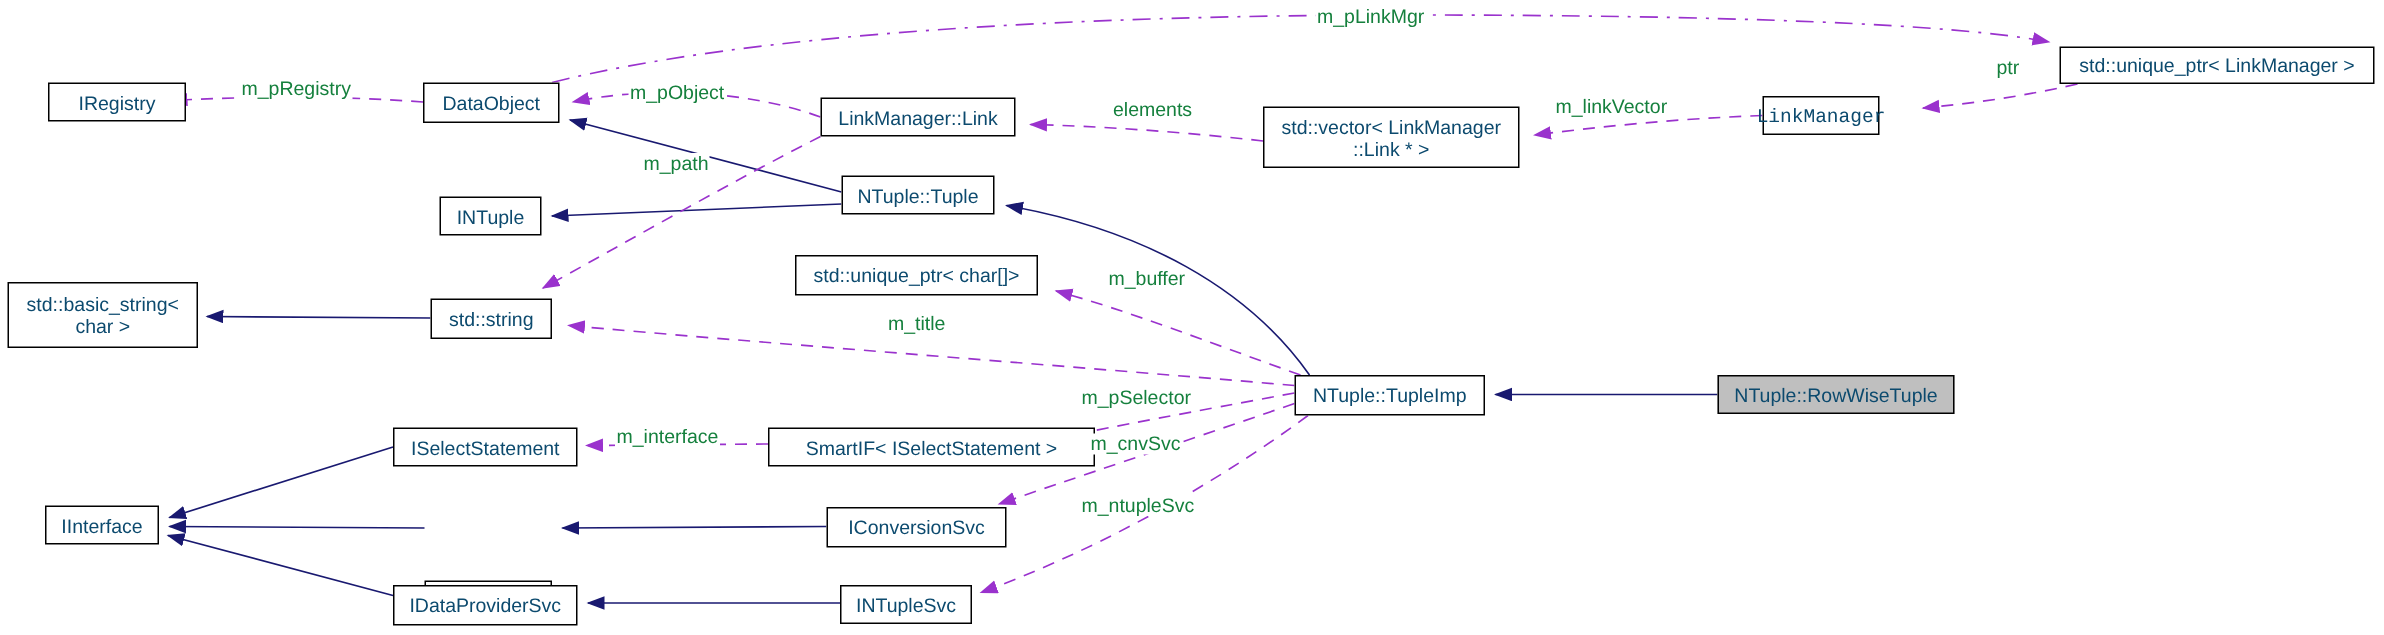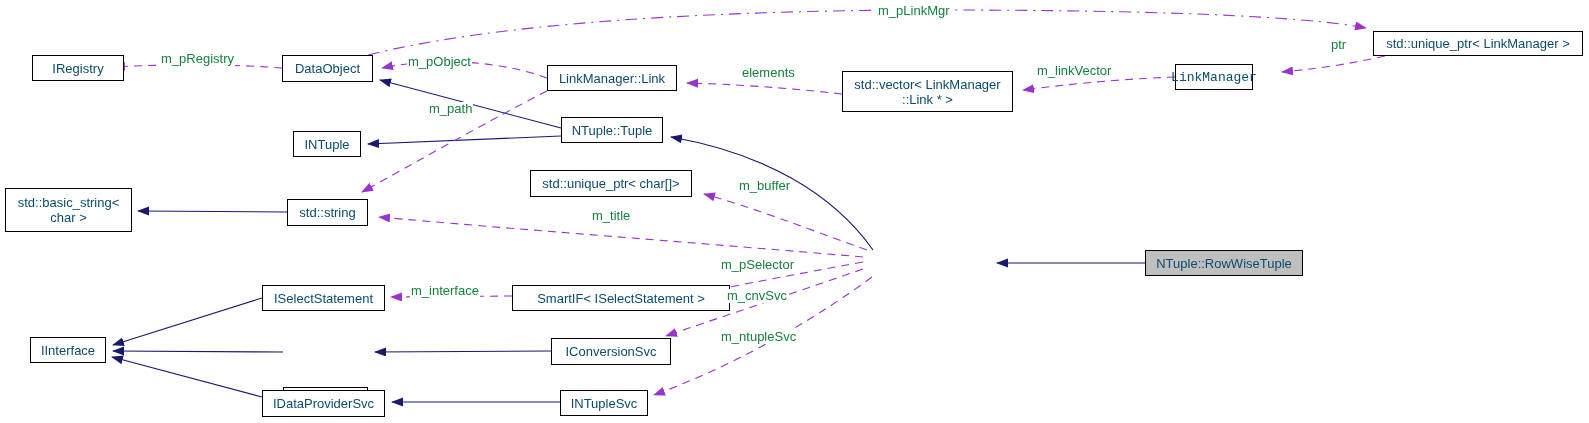--- a/index.html
+++ b/index.html
@@ -93,20 +93,23 @@
   <div class="node" style="left:530px;top:170px;width:162px;height:27px;">
       <span>std::unique_ptr&lt; char[]&gt;</span>
     </div>
   <div class="node" style="left:5px;top:188px;width:127px;height:44px;">
     <span>std::basic_string&lt;</span>
     <span>char &gt;</span>
   </div>
   <div class="node" style="left:287px;top:199px;width:81px;height:27px;">
       <span>std::string</span>
     </div>
+  <div class="node" style="left:863px;top:250px;width:127px;height:27px;">
+      <span>NTuple::TupleImp</span>
+    </div>
   <div class="node focus" style="left:1145px;top:250px;width:158px;height:26px;">
       <span>NTuple::RowWiseTuple</span>
     </div>
   <div class="node" style="left:262px;top:285px;width:123px;height:26px;">
       <span>ISelectStatement</span>
     </div>
   <div class="node" style="left:512px;top:285px;width:218px;height:26px;">
       <span>SmartIF&lt; ISelectStatement &gt;</span>
     </div>
   <div class="node" style="left:30px;top:337px;width:76px;height:26px;">
@@ -119,21 +122,21 @@
       <span>IConversionSvc</span>
     </div>
   <div class="node" style="left:262px;top:390px;width:123px;height:27px;">
       <span>IDataProviderSvc</span>
     </div>
   <div class="node" style="left:560px;top:390px;width:88px;height:26px;">
       <span>INTupleSvc</span>
     </div>
 
   <div class="elabel" style="left:160px;top:52px;">m_pRegistry</div>
-  <div class="elabel" style="left:407px;top:55px;">m_pObject</div>
+  <div class="elabel" style="left:419px;top:55px;">m_pObject</div>
   <div class="elabel" style="left:877px;top:4px;">m_pLinkMgr</div>
   <div class="elabel" style="left:741px;top:66px;">elements</div>
   <div class="elabel" style="left:1036px;top:64px;">m_linkVector</div>
   <div class="elabel" style="left:1330px;top:38px;">ptr</div>
   <div class="elabel" style="left:428px;top:102px;">m_path</div>
   <div class="elabel" style="left:738px;top:179px;">m_buffer</div>
   <div class="elabel" style="left:591px;top:209px;">m_title</div>
   <div class="elabel" style="left:720px;top:258px;">m_pSelector</div>
   <div class="elabel" style="left:726px;top:289px;">m_cnvSvc</div>
   <div class="elabel" style="left:720px;top:330px;">m_ntupleSvc</div>

